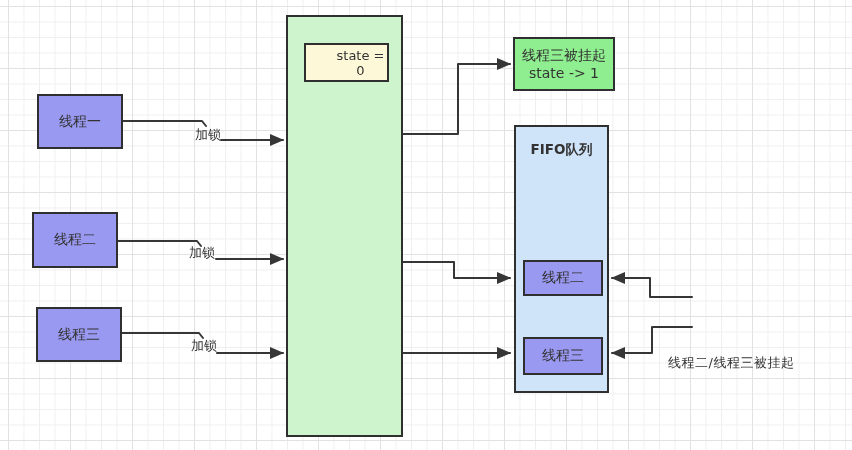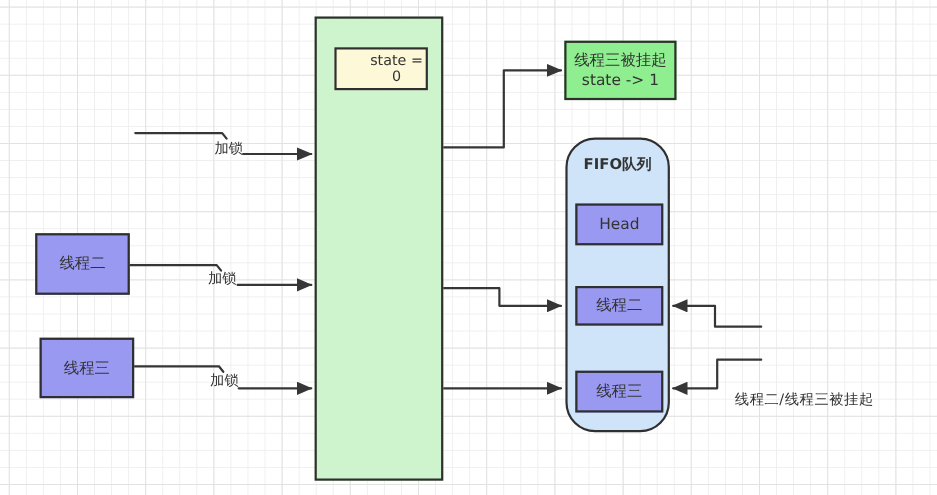--- a/index.html
+++ b/index.html
@@ -30,21 +30,21 @@
     align-items: center;
     justify-content: center;
     text-align: center;
     font-size: 14px;
     color: #333333;
   }
   .thread-box   { background: #9a99f2; }
   .aqs-box      { background: #cdf4cd; }
   .state-box    { background: #fdf9d8; font-size: 13px; padding-left: 28px; }
   .acquired-box { background: #8fee8f; flex-direction: column; line-height: 1.3; font-size: 14px; }
-  .fifo-box     { background: #cfe4f8; justify-content: flex-start; align-items: flex-start; border-radius: 27px; }
+  .fifo-box     { background: #cfe4f8; justify-content: flex-start; align-items: flex-start; }
   .park-box     { background: #fcf75e; font-size: 15px; }
 
   #thread1 { left: 37px;  top: 94px;  width: 86px;  height: 55px; }
   #thread2 { left: 32px;  top: 212px; width: 86px;  height: 56px; }
   #thread3 { left: 36px;  top: 307px; width: 86px;  height: 55px; }
 
   #aqs     { left: 286px; top: 15px;  width: 117px; height: 422px; }
   .aqs-label {
     position: absolute;
     left: 0; right: 0;
@@ -125,20 +125,23 @@
     <path d="M216 259 H283" marker-end="url(#arw)"></path>
     <path d="M122 333 H199 l4 5"></path>
     <path d="M217 353 H283" marker-end="url(#arw)"></path>
     <path d="M403 134 H458 V64 H510" marker-end="url(#arw)"></path>
     <path d="M403 262 H454 V278 H510" marker-end="url(#arw)"></path>
     <path d="M403 353 H510" marker-end="url(#arw)"></path>
     <path d="M692 297 H650 V278 H612" marker-end="url(#arw)"></path>
     <path d="M692 327 H652 V353 H612" marker-end="url(#arw)"></path>
   </svg>
 
+  <div id="thread1" class="box thread-box">
+    <span>线程一</span>
+  </div>
   <div id="thread2" class="box thread-box">
     <span>线程二</span>
   </div>
   <div id="thread3" class="box thread-box">
     <span>线程三</span>
   </div>
 
   <span id="lock1" class="lock-label">加锁</span>
   <span id="lock2" class="lock-label">加锁</span>
   <span id="lock3" class="lock-label">加锁</span>
@@ -149,23 +152,20 @@
     </div>
   </div>
 
   <div id="acquired" class="box acquired-box">
     <span>线程三被挂起</span>
     <span>state -&gt; 1</span>
   </div>
 
   <div id="fifo" class="box fifo-box">
     <div class="fifo-title">FIFO队列</div>
-    <div id="fifo-head" class="box thread-box">
-      <span>Head</span>
-    </div>
     <div id="fifo-thread2" class="box thread-box">
       <span>线程二</span>
     </div>
     <div id="fifo-thread3" class="box thread-box">
       <span>线程三</span>
     </div>
   </div>
 
 
   <div id="caption">线程二/线程三被挂起</div>

